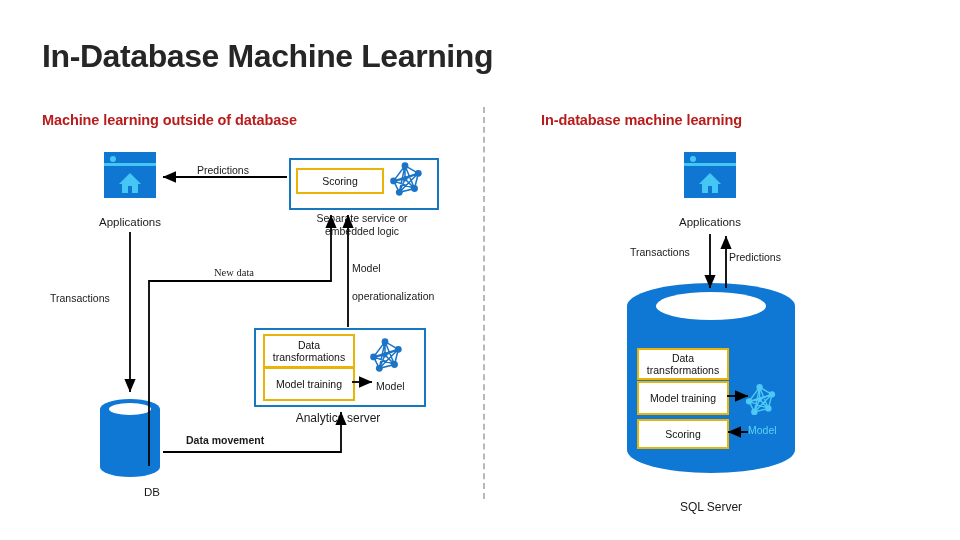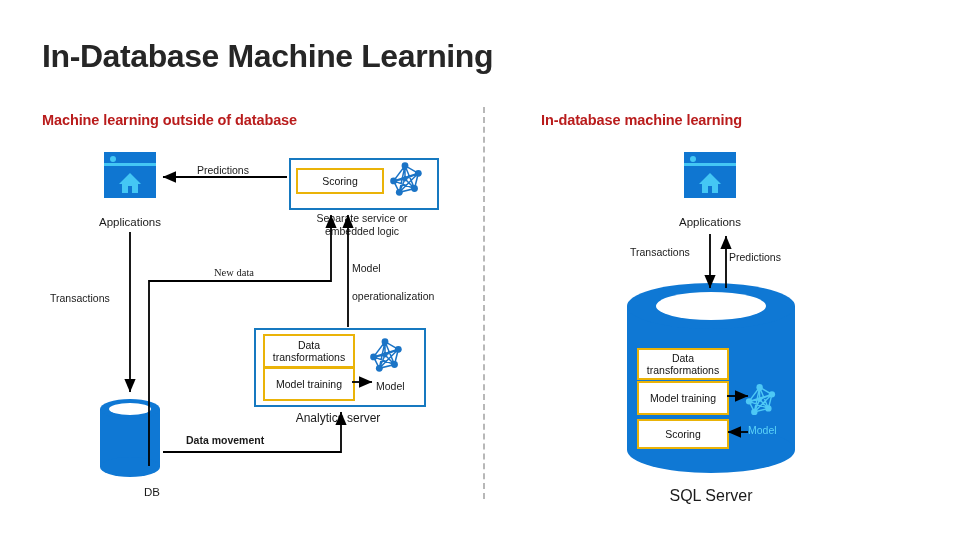--- a/index.html
+++ b/index.html
@@ -131,21 +131,21 @@
     <div class="top" style="width:168px;height:46px;"></div>
     <div class="hole" style="left:29px;top:9px;width:110px;height:28px;"></div>
     <div class="bottom" style="top:144px;width:168px;height:46px;"></div>
   </div>
 
   <div class="abs black-box" style="left:637px;top:348px;width:88px;height:28px;">Data transformations</div>
   <div class="abs black-box" style="left:637px;top:381px;width:88px;height:30px;">Model training</div>
   <div class="abs black-box" style="left:637px;top:419px;width:88px;height:26px;">Scoring</div>
   <div class="abs tiny-label" style="left:748px;top:424px;width:50px;color:#5bd2f7;">Model</div>
 
-  <div class="abs caption" style="left:627px;top:487px;width:168px;font-size:16px;">SQL Server</div>
+  <div class="abs caption" style="left:627px;top:500px;width:168px;font-size:12px;">SQL Server</div>
 
   <svg class="overlay" viewBox="0 0 960 540">
     <defs>
       <marker id="ah" markerWidth="9" markerHeight="9" refX="7.4" refY="3.2" orient="auto">
         <path d="M0,0 L7.6,3.2 L0,6.4 z" fill="#000"></path>
       </marker>
     </defs>
 
     <g>
       <path d="M287,177 L163,177" stroke="#000" stroke-width="1.8" fill="none" marker-end="url(#ah)"></path>

